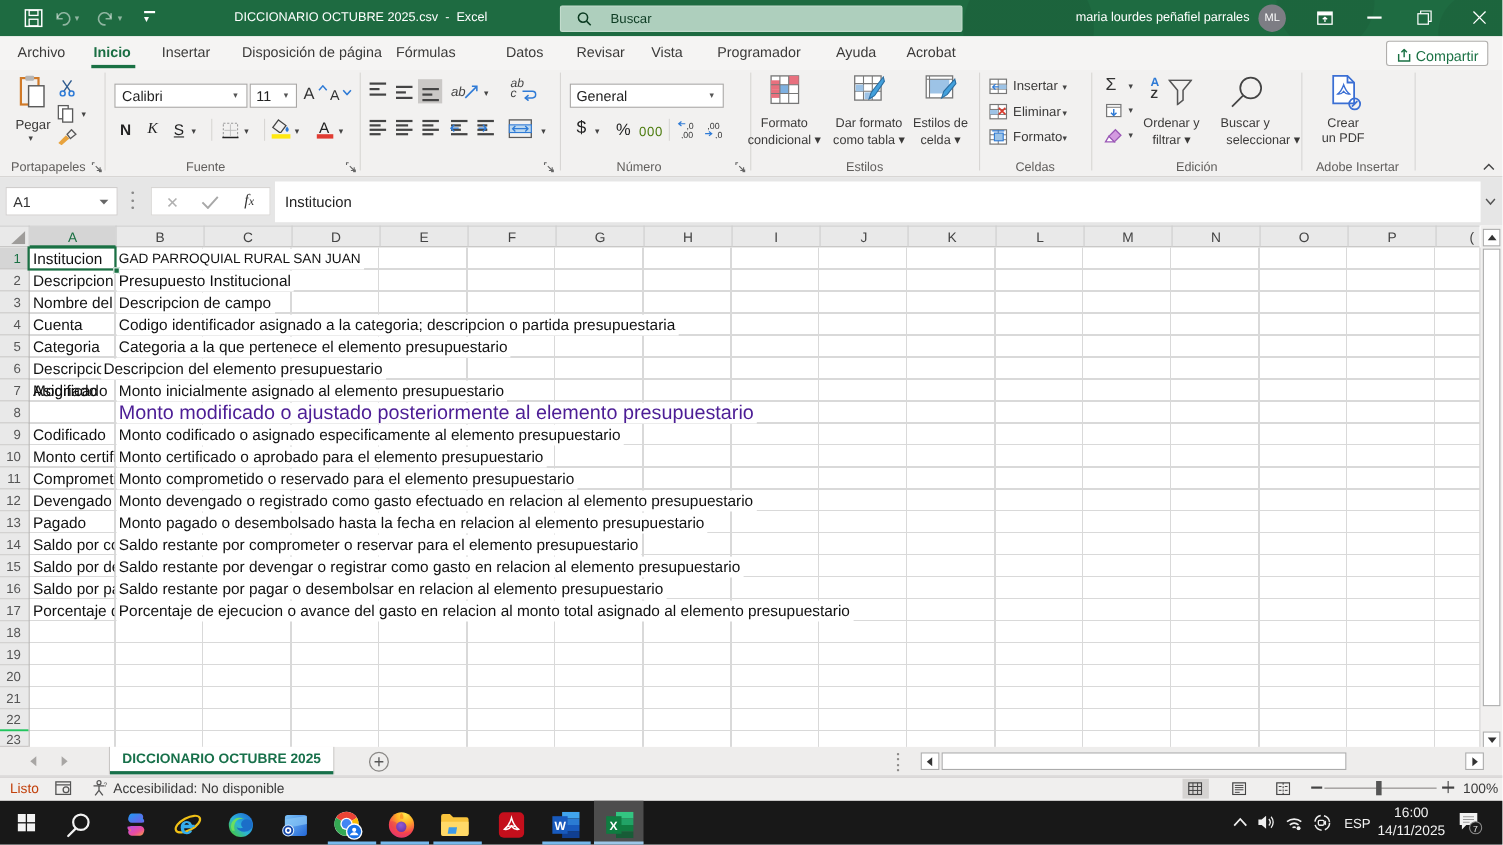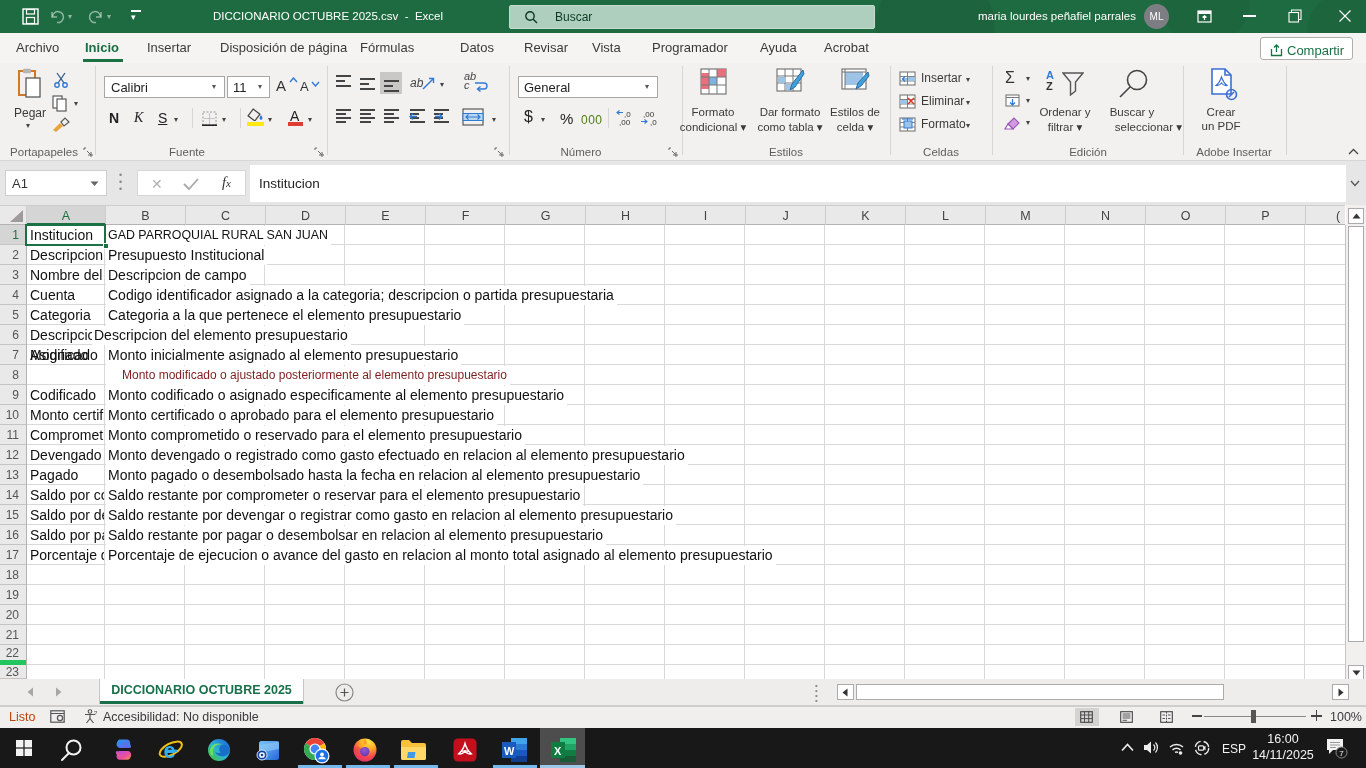--- a/index.html
+++ b/index.html
@@ -384,40 +384,40 @@
 <div class="ab" style="left:0;top:445px;width:26px;height:20px;background:#e9e9e9;color:#555;font-size:12px;display:flex;align-items:center;justify-content:flex-end;padding-right:7px;border-bottom:1px solid #c6c4c2;">12</div>
 <div class="ab" style="left:0;top:465px;width:26px;height:20px;background:#e9e9e9;color:#555;font-size:12px;display:flex;align-items:center;justify-content:flex-end;padding-right:7px;border-bottom:1px solid #c6c4c2;">13</div>
 <div class="ab" style="left:0;top:485px;width:26px;height:20px;background:#e9e9e9;color:#555;font-size:12px;display:flex;align-items:center;justify-content:flex-end;padding-right:7px;border-bottom:1px solid #c6c4c2;">14</div>
 <div class="ab" style="left:0;top:505px;width:26px;height:20px;background:#e9e9e9;color:#555;font-size:12px;display:flex;align-items:center;justify-content:flex-end;padding-right:7px;border-bottom:1px solid #c6c4c2;">15</div>
 <div class="ab" style="left:0;top:525px;width:26px;height:20px;background:#e9e9e9;color:#555;font-size:12px;display:flex;align-items:center;justify-content:flex-end;padding-right:7px;border-bottom:1px solid #c6c4c2;">16</div>
 <div class="ab" style="left:0;top:545px;width:26px;height:20px;background:#e9e9e9;color:#555;font-size:12px;display:flex;align-items:center;justify-content:flex-end;padding-right:7px;border-bottom:1px solid #c6c4c2;">17</div>
 <div class="ab" style="left:0;top:565px;width:26px;height:20px;background:#e9e9e9;color:#555;font-size:12px;display:flex;align-items:center;justify-content:flex-end;padding-right:7px;border-bottom:1px solid #c6c4c2;">18</div>
 <div class="ab" style="left:0;top:585px;width:26px;height:20px;background:#e9e9e9;color:#555;font-size:12px;display:flex;align-items:center;justify-content:flex-end;padding-right:7px;border-bottom:1px solid #c6c4c2;">19</div>
 <div class="ab" style="left:0;top:605px;width:26px;height:20px;background:#e9e9e9;color:#555;font-size:12px;display:flex;align-items:center;justify-content:flex-end;padding-right:7px;border-bottom:1px solid #c6c4c2;">20</div>
 <div class="ab" style="left:0;top:625px;width:26px;height:20px;background:#e9e9e9;color:#555;font-size:12px;display:flex;align-items:center;justify-content:flex-end;padding-right:7px;border-bottom:1px solid #c6c4c2;">21</div>
-<div class="ab" style="left:0;top:645px;width:26px;height:20px;background:#e9e9e9;color:#555;font-size:12px;display:flex;align-items:center;justify-content:flex-end;padding-right:7px;border-bottom:5px solid #22c55e;">22</div>
+<div class="ab" style="left:0;top:645px;width:26px;height:20px;background:#e9e9e9;color:#555;font-size:12px;display:flex;align-items:center;justify-content:flex-end;padding-right:7px;border-bottom:2px solid #22c55e;">22</div>
 <div class="ab" style="left:0;top:665px;width:26px;height:14px;background:#e9e9e9;color:#555;font-size:12px;display:flex;align-items:center;justify-content:flex-end;padding-right:7px;border-bottom:1px solid #c6c4c2;">23</div>
 <div class="ab" style="left:26px;top:225px;width:1px;height:454px;background:#b5b3b1;"></div>
 <div class="ab" style="left:1345px;top:225px;width:1px;height:454px;background:#c6c4c2;"></div>
 <div class="ab" style="left:30px;top:226px;width:74px;height:19px;overflow:hidden;white-space:nowrap;font-size:14px;color:#111;line-height:19px;">Institucion</div>
 <div class="ab" style="left:106px;top:226px;height:19px;white-space:nowrap;background:#fff;font-size:12.4px;color:#111;line-height:19px;padding-left:2px;padding-right:3px;">GAD PARROQUIAL RURAL SAN JUAN</div>
 <div class="ab" style="left:30px;top:246px;width:74px;height:19px;overflow:hidden;white-space:nowrap;font-size:14px;color:#111;line-height:19px;">Descripcion</div>
 <div class="ab" style="left:106px;top:246px;height:19px;white-space:nowrap;background:#fff;font-size:14px;color:#111;line-height:19px;padding-left:2px;padding-right:3px;">Presupuesto Institucional</div>
 <div class="ab" style="left:30px;top:266px;width:74px;height:19px;overflow:hidden;white-space:nowrap;font-size:14px;color:#111;line-height:19px;">Nombre del campo</div>
 <div class="ab" style="left:106px;top:266px;height:19px;white-space:nowrap;background:#fff;font-size:14px;color:#111;line-height:19px;padding-left:2px;padding-right:3px;">Descripcion de campo</div>
 <div class="ab" style="left:30px;top:286px;width:74px;height:19px;overflow:hidden;white-space:nowrap;font-size:14px;color:#111;line-height:19px;">Cuenta</div>
 <div class="ab" style="left:106px;top:286px;height:19px;white-space:nowrap;background:#fff;font-size:14px;color:#111;line-height:19px;padding-left:2px;padding-right:3px;">Codigo identificador asignado a la categoria; descripcion o partida presupuestaria</div>
 <div class="ab" style="left:30px;top:306px;width:74px;height:19px;overflow:hidden;white-space:nowrap;font-size:14px;color:#111;line-height:19px;">Categoria</div>
 <div class="ab" style="left:106px;top:306px;height:19px;white-space:nowrap;background:#fff;font-size:14px;color:#111;line-height:19px;padding-left:2px;padding-right:3px;">Categoria a la que pertenece el elemento presupuestario</div>
 <div class="ab" style="left:30px;top:326px;width:74px;height:19px;overflow:hidden;white-space:nowrap;font-size:14px;color:#111;line-height:19px;">Descripcion</div>
 <div class="ab" style="left:92px;top:326px;height:19px;white-space:nowrap;background:#fff;font-size:14px;color:#111;line-height:19px;padding-left:2px;padding-right:3px;">Descripcion del elemento presupuestario</div>
 <div class="ab" style="left:30px;top:346px;width:74px;height:19px;overflow:hidden;white-space:nowrap;font-size:14px;color:#111;line-height:19px;">Asignado</div>
 <div class="ab" style="left:106px;top:346px;height:19px;white-space:nowrap;background:#fff;font-size:14px;color:#111;line-height:19px;padding-left:2px;padding-right:3px;">Monto inicialmente asignado al elemento presupuestario</div>
 <div class="ab" style="left:30px;top:346px;width:74px;height:19px;overflow:hidden;white-space:nowrap;font-size:14px;color:#111;line-height:19px;">Modificado</div>
-<div class="ab" style="left:106px;top:366px;height:19px;white-space:nowrap;background:#fff;font-size:12px;color:#7f1d1d;line-height:19px;padding-left:16px;padding-right:3px;">Monto modificado o ajustado posteriormente al elemento presupuestario</div>
+<div class="ab" style="left:106px;top:366px;height:19px;white-space:nowrap;background:#fff;font-size:18px;color:#4c1d95;line-height:19px;padding-left:2px;padding-right:3px;">Monto modificado o ajustado posteriormente al elemento presupuestario</div>
 <div class="ab" style="left:30px;top:386px;width:74px;height:19px;overflow:hidden;white-space:nowrap;font-size:14px;color:#111;line-height:19px;">Codificado</div>
 <div class="ab" style="left:106px;top:386px;height:19px;white-space:nowrap;background:#fff;font-size:14px;color:#111;line-height:19px;padding-left:2px;padding-right:3px;">Monto codificado o asignado especificamente al elemento presupuestario</div>
 <div class="ab" style="left:30px;top:406px;width:74px;height:19px;overflow:hidden;white-space:nowrap;font-size:14px;color:#111;line-height:19px;">Monto certificado</div>
 <div class="ab" style="left:106px;top:406px;height:19px;white-space:nowrap;background:#fff;font-size:14px;color:#111;line-height:19px;padding-left:2px;padding-right:3px;">Monto certificado o aprobado para el elemento presupuestario</div>
 <div class="ab" style="left:30px;top:426px;width:74px;height:19px;overflow:hidden;white-space:nowrap;font-size:14px;color:#111;line-height:19px;">Comprometido</div>
 <div class="ab" style="left:106px;top:426px;height:19px;white-space:nowrap;background:#fff;font-size:14px;color:#111;line-height:19px;padding-left:2px;padding-right:3px;">Monto comprometido o reservado para el elemento presupuestario</div>
 <div class="ab" style="left:30px;top:446px;width:74px;height:19px;overflow:hidden;white-space:nowrap;font-size:14px;color:#111;line-height:19px;">Devengado</div>
 <div class="ab" style="left:106px;top:446px;height:19px;white-space:nowrap;background:#fff;font-size:14px;color:#111;line-height:19px;padding-left:2px;padding-right:3px;">Monto devengado o registrado como gasto efectuado en relacion al elemento presupuestario</div>
 <div class="ab" style="left:30px;top:466px;width:74px;height:19px;overflow:hidden;white-space:nowrap;font-size:14px;color:#111;line-height:19px;">Pagado</div>
 <div class="ab" style="left:106px;top:466px;height:19px;white-space:nowrap;background:#fff;font-size:14px;color:#111;line-height:19px;padding-left:2px;padding-right:3px;">Monto pagado o desembolsado hasta la fecha en relacion al elemento presupuestario</div>

